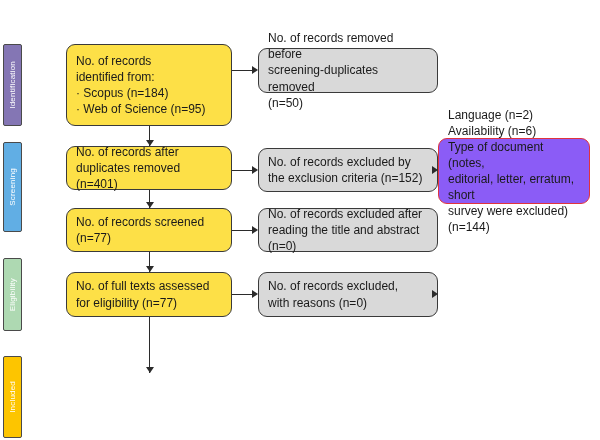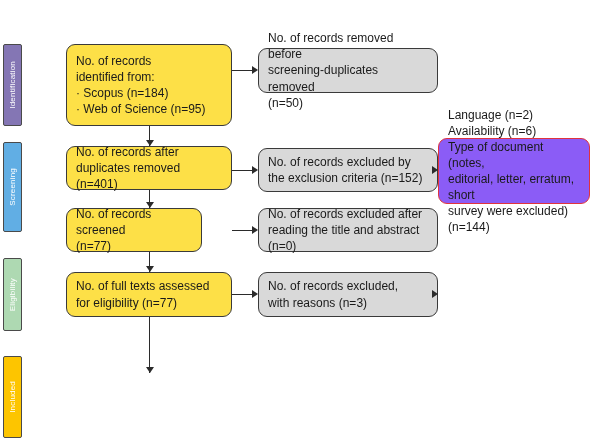--- a/index.html
+++ b/index.html
@@ -158,37 +158,37 @@
 
   <div class="line-h" style="left:232px; top:170px; width:20px;"></div>
   <div class="arrow-right" style="left:252px; top:166px;"></div>
 
   <div class="line-h" style="left:438px; top:170px; width:-0px;"></div>
   <div class="arrow-right" style="left:432px; top:166px;"></div>
 
   <div class="line-v" style="left:149px; top:190px; height:18px;"></div>
   <div class="arrow-down" style="left:146px; top:202px;"></div>
 
-  <div class="box box-white" style="left:66px; top:208px; width:136px; height:44px;">No. of records screened
+  <div class="box box-white" style="left:66px; top:208px; width:166px; height:44px;">No. of records screened
 (n=77)</div>
 
   <div class="box box-gray" style="left:258px; top:208px; width:180px; height:44px;">No. of records excluded after
 reading the title and abstract (n=0)</div>
 
   <div class="line-h" style="left:232px; top:230px; width:20px;"></div>
   <div class="arrow-right" style="left:252px; top:226px;"></div>
 
   <div class="line-v" style="left:149px; top:252px; height:20px;"></div>
   <div class="arrow-down" style="left:146px; top:266px;"></div>
 
   <div class="box box-white" style="left:66px; top:272px; width:166px; height:45px;">No. of full texts assessed
 for eligibility (n=77)</div>
 
   <div class="box box-gray" style="left:258px; top:272px; width:180px; height:45px;">No. of records excluded,
-with reasons (n=3)</div>
+with reasons (n=0)</div>
 
 
   <div class="line-h" style="left:232px; top:294px; width:20px;"></div>
   <div class="arrow-right" style="left:252px; top:290px;"></div>
 
   <div class="line-h" style="left:438px; top:294px; width:-6px;"></div>
   <div class="arrow-right" style="left:432px; top:290px;"></div>
 
   <div class="line-v" style="left:149px; top:317px; height:56px;"></div>
   <div class="arrow-down" style="left:146px; top:367px;"></div>

